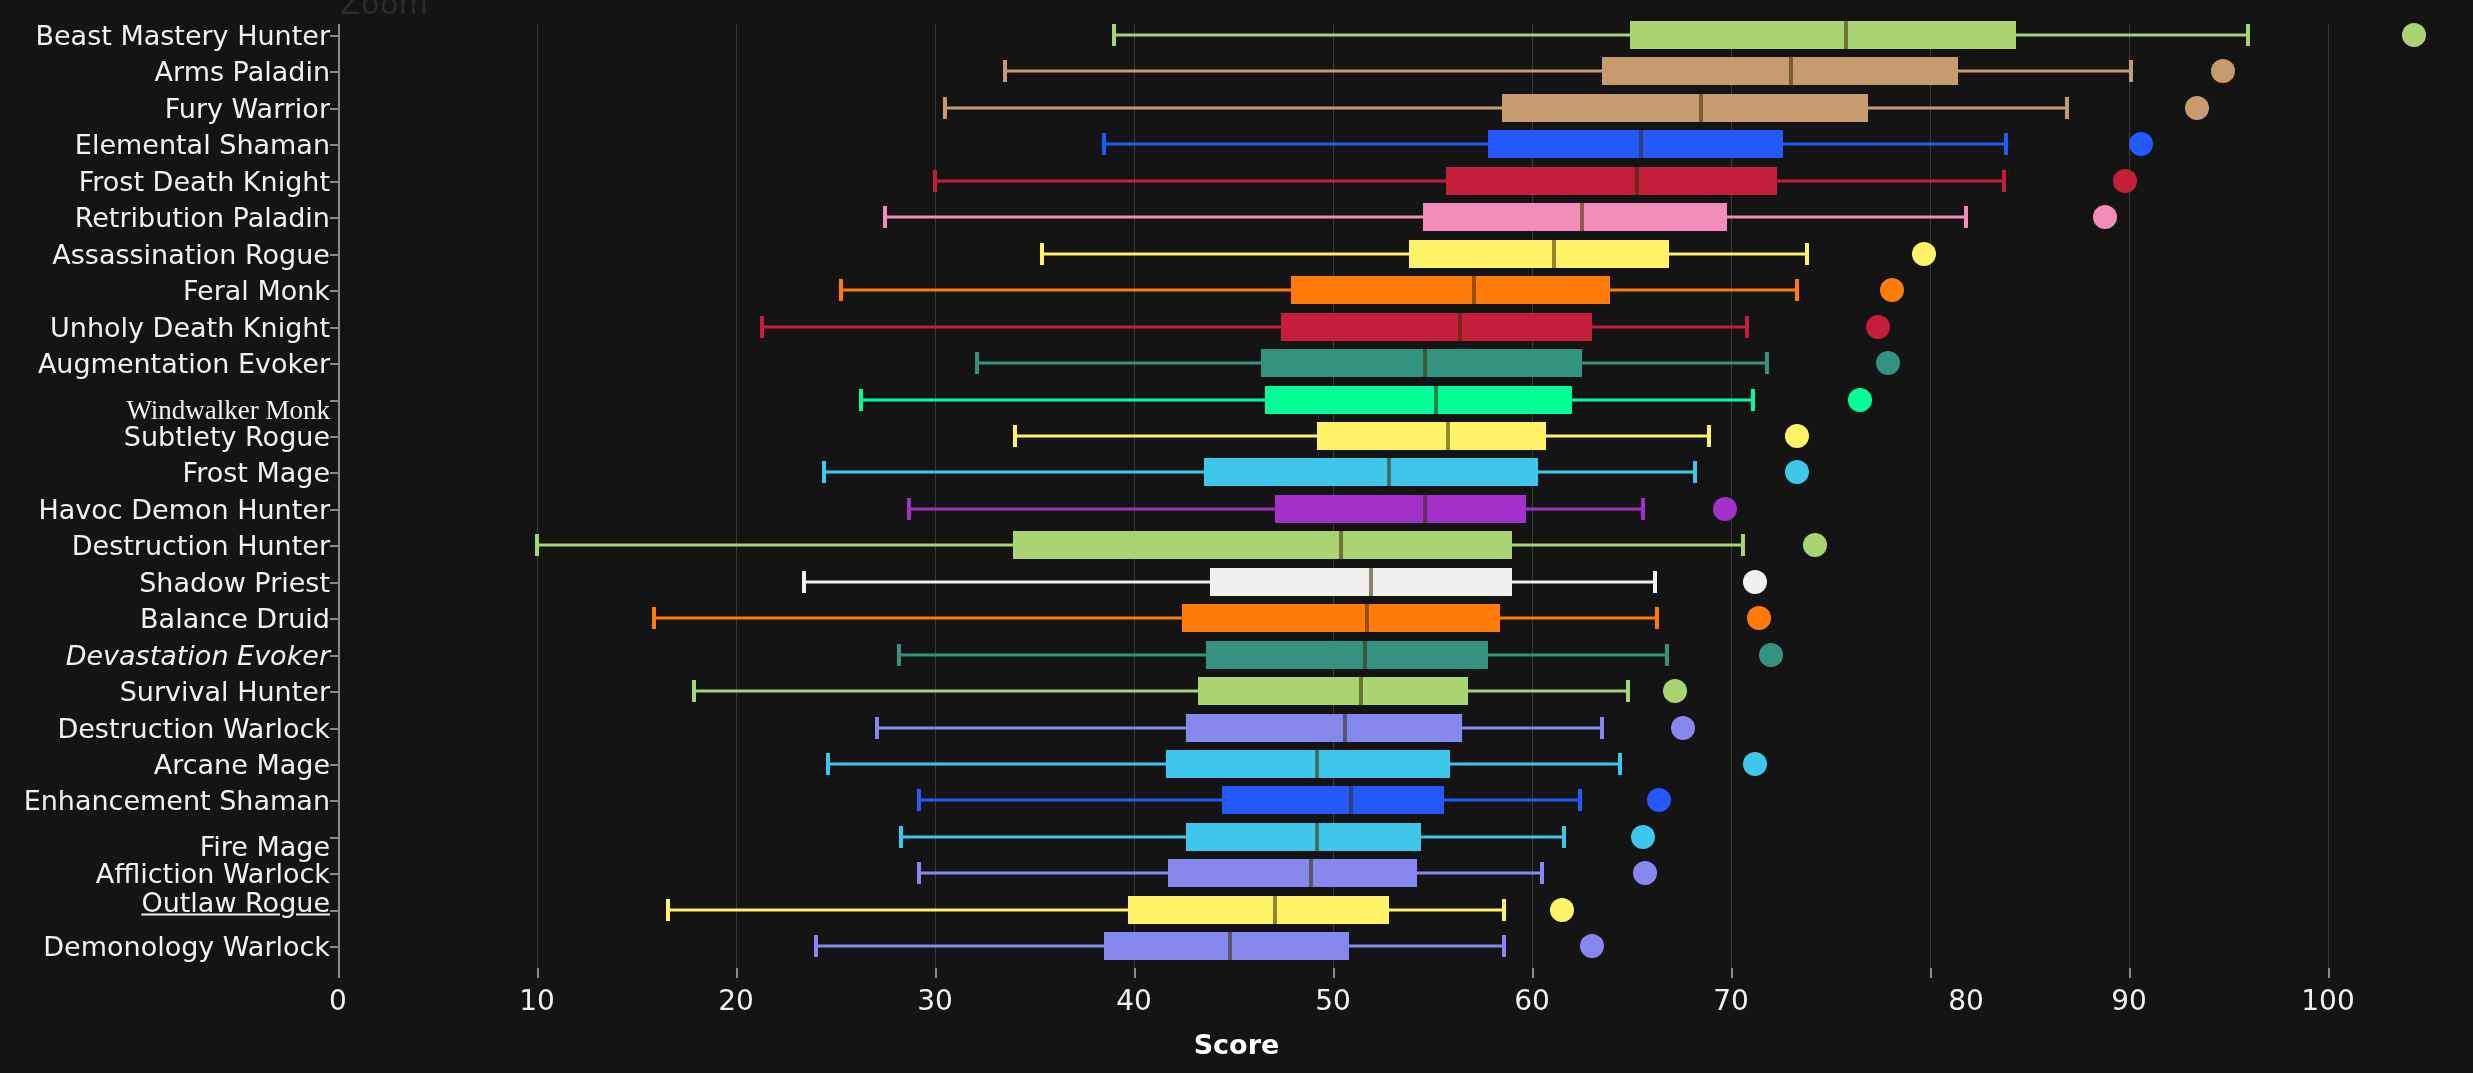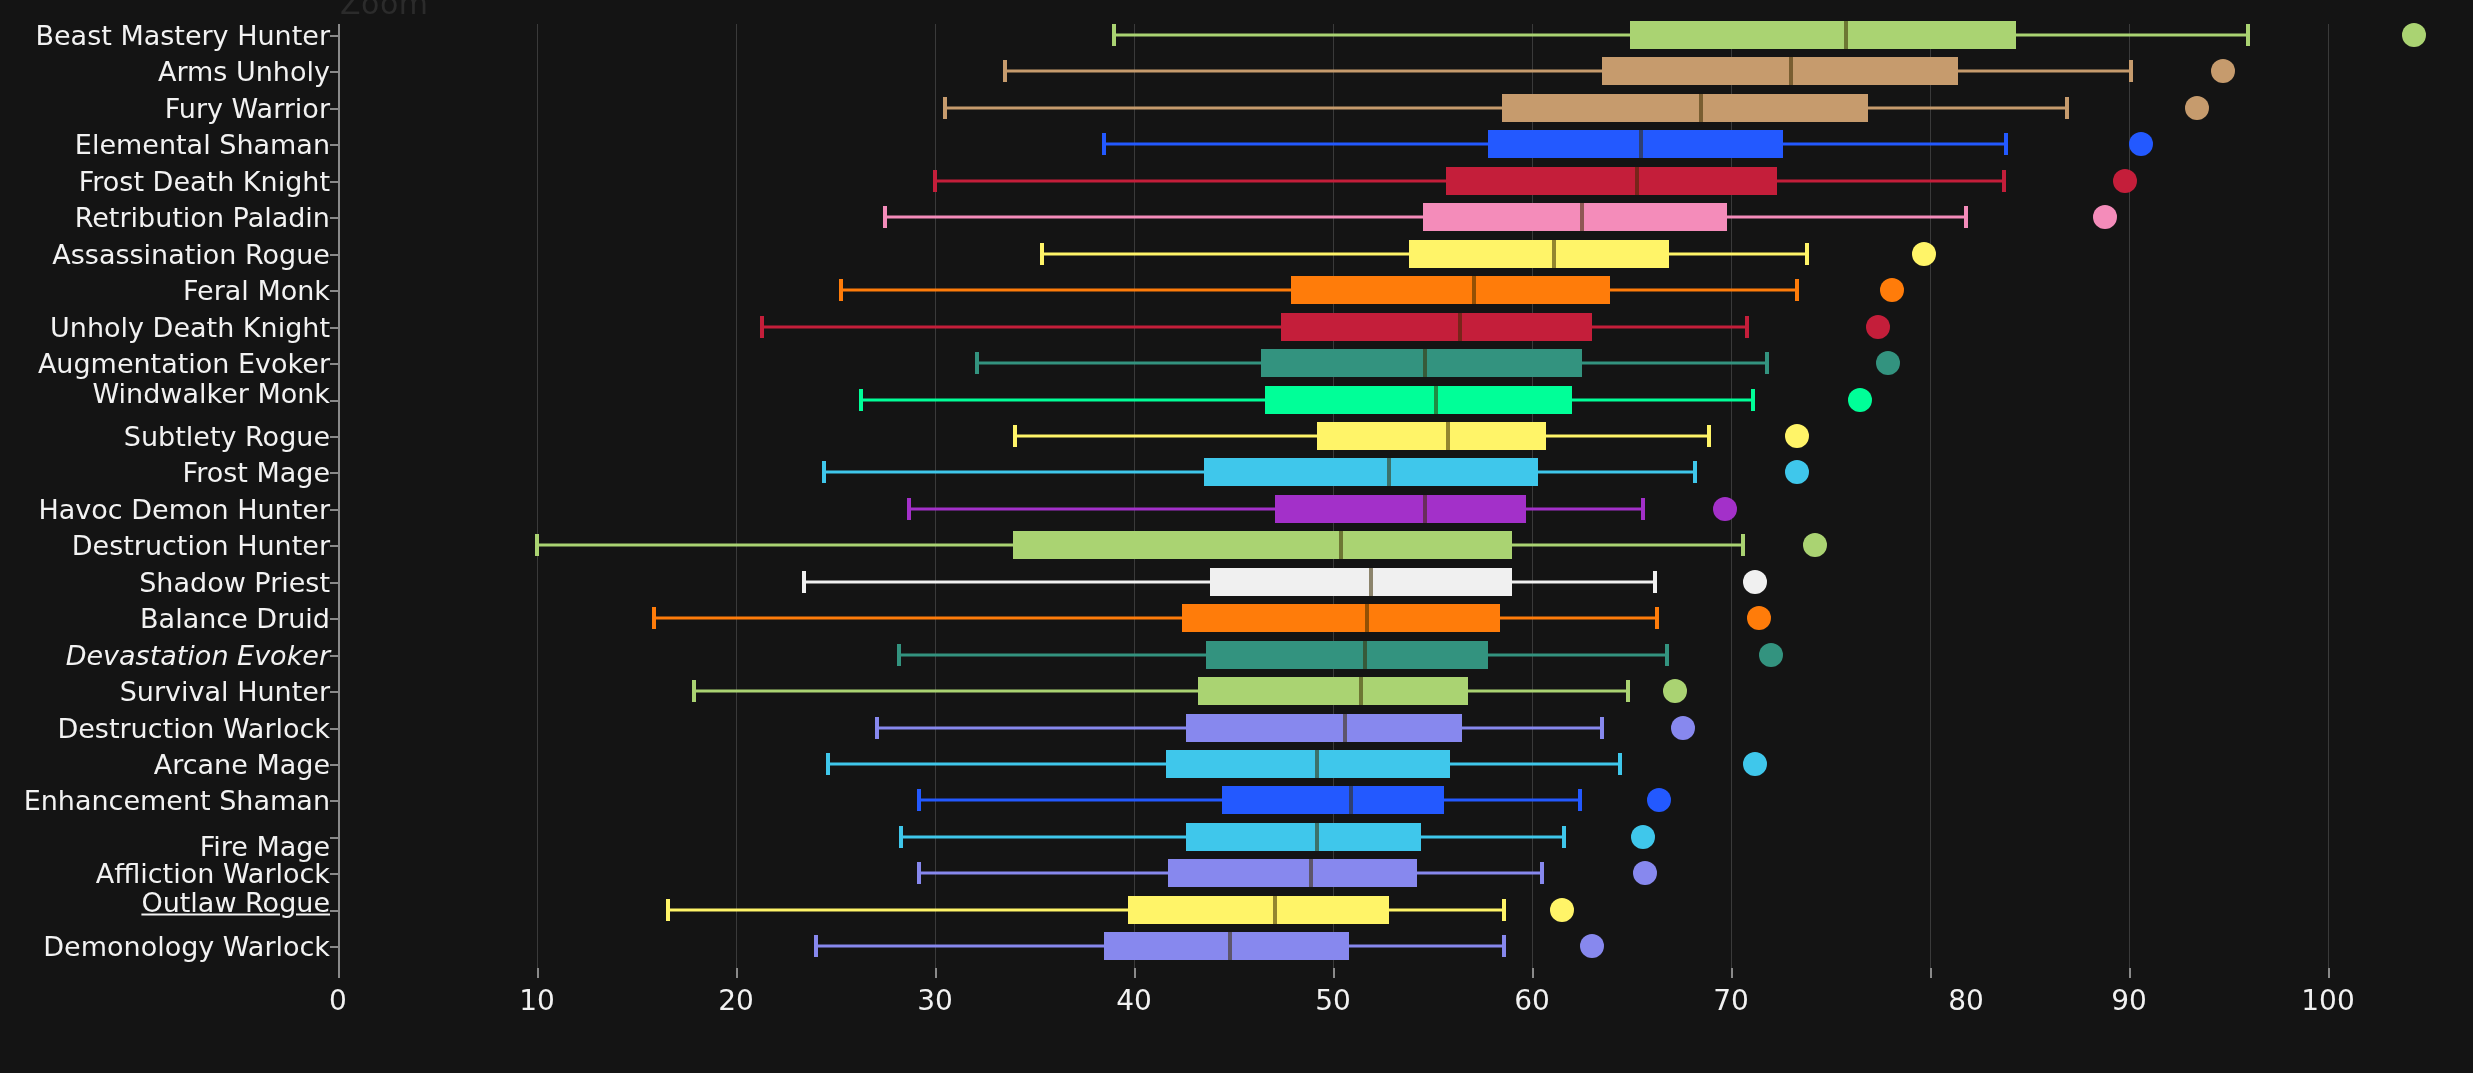--- a/index.html
+++ b/index.html
@@ -167,21 +167,21 @@
       <div class="axis-spine"></div>
       <div class="tick-mark-y" style="top: 35px;"></div>
       <div class="cat-label" style="top: 35px;">Beast Mastery Hunter</div>
       <div class="whisker-line" style="left: 1114.1px; width: 1134.3px; top: 35px; background: rgb(170, 211, 114);"></div>
       <div class="whisker-cap" style="left: 1114.1px; top: 35px; background: rgb(170, 211, 114);"></div>
       <div class="whisker-cap" style="left: 2248.4px; top: 35px; background: rgb(170, 211, 114);"></div>
       <div class="box-rect" style="left: 1629.51px; width: 386.06px; top: 35px; background: rgb(170, 211, 114);"></div>
       <div class="median-line" style="left: 1846.42px; top: 35px;"></div>
       <div class="mean-dot" style="left: 2413.57px; top: 35px; background: rgb(170, 211, 114);"></div>
       <div class="tick-mark-y" style="top: 71.45px;"></div>
-      <div class="cat-label" style="top: 71.45px;">Arms Unholy</div>
+      <div class="cat-label" style="top: 71.45px;">Arms Paladin</div>
       <div class="whisker-line" style="left: 1004.65px; width: 1126.34px; top: 71.45px; background: rgb(198, 155, 109);"></div>
       <div class="whisker-cap" style="left: 1004.65px; top: 71.45px; background: rgb(198, 155, 109);"></div>
       <div class="whisker-cap" style="left: 2130.99px; top: 71.45px; background: rgb(198, 155, 109);"></div>
       <div class="box-rect" style="left: 1601.65px; width: 356.21px; top: 71.45px; background: rgb(198, 155, 109);"></div>
       <div class="median-line" style="left: 1790.7px; top: 71.45px;"></div>
       <div class="mean-dot" style="left: 2222.53px; top: 71.45px; background: rgb(198, 155, 109);"></div>
       <div class="tick-mark-y" style="top: 107.9px;"></div>
       <div class="cat-label" style="top: 107.9px;">Fury Warrior</div>
       <div class="whisker-line" style="left: 944.95px; width: 1122.36px; top: 107.9px; background: rgb(198, 155, 109);"></div>
       <div class="whisker-cap" style="left: 944.95px; top: 107.9px; background: rgb(198, 155, 109);"></div>
@@ -239,21 +239,21 @@
       <div class="mean-dot" style="left: 1878.26px; top: 326.6px; background: rgb(196, 30, 58);"></div>
       <div class="tick-mark-y" style="top: 363.05px;"></div>
       <div class="cat-label" style="top: 363.05px;">Augmentation Evoker</div>
       <div class="whisker-line" style="left: 976.79px; width: 790.03px; top: 363.05px; background: rgb(51, 147, 127);"></div>
       <div class="whisker-cap" style="left: 976.79px; top: 363.05px; background: rgb(51, 147, 127);"></div>
       <div class="whisker-cap" style="left: 1766.82px; top: 363.05px; background: rgb(51, 147, 127);"></div>
       <div class="box-rect" style="left: 1261.36px; width: 320.39px; top: 363.05px; background: rgb(51, 147, 127);"></div>
       <div class="median-line" style="left: 1424.54px; top: 363.05px;"></div>
       <div class="mean-dot" style="left: 1888.21px; top: 363.05px; background: rgb(51, 147, 127);"></div>
       <div class="tick-mark-y" style="top: 399.5px;"></div>
-      <div class="cat-label" style="top: 393px;">Windwalker Monk</div>
+      <div class="cat-label" style="top: 410px; font-family: Liberation Serif, serif;">Windwalker Monk</div>
       <div class="whisker-line" style="left: 861.37px; width: 891.52px; top: 399.5px; background: rgb(0, 255, 152);"></div>
       <div class="whisker-cap" style="left: 861.37px; top: 399.5px; background: rgb(0, 255, 152);"></div>
       <div class="whisker-cap" style="left: 1752.89px; top: 399.5px; background: rgb(0, 255, 152);"></div>
       <div class="box-rect" style="left: 1265.34px; width: 306.46px; top: 399.5px; background: rgb(0, 255, 152);"></div>
       <div class="median-line" style="left: 1436.48px; top: 399.5px;"></div>
       <div class="mean-dot" style="left: 1860.35px; top: 399.5px; background: rgb(0, 255, 152);"></div>
       <div class="tick-mark-y" style="top: 435.95px;"></div>
       <div class="cat-label" style="top: 435.95px;">Subtlety Rogue</div>
       <div class="whisker-line" style="left: 1014.6px; width: 694.51px; top: 435.95px; background: rgb(255, 244, 104);"></div>
       <div class="whisker-cap" style="left: 1014.6px; top: 435.95px; background: rgb(255, 244, 104);"></div>
@@ -368,14 +368,15 @@
       <div class="tick-mark-y" style="top: 946.25px;"></div>
       <div class="cat-label" style="top: 946.25px;">Demonology Warlock</div>
       <div class="whisker-line" style="left: 815.6px; width: 688.54px; top: 946.25px; background: rgb(135, 136, 238);"></div>
       <div class="whisker-cap" style="left: 815.6px; top: 946.25px; background: rgb(135, 136, 238);"></div>
       <div class="whisker-cap" style="left: 1504.14px; top: 946.25px; background: rgb(135, 136, 238);"></div>
       <div class="box-rect" style="left: 1104.15px; width: 244.77px; top: 946.25px; background: rgb(135, 136, 238);"></div>
       <div class="median-line" style="left: 1229.52px; top: 946.25px;"></div>
       <div class="mean-dot" style="left: 1591.7px; top: 946.25px; background: rgb(135, 136, 238);"></div>
     </div>
 
+  <div id="x-axis-title">Score</div>
 
 </div>
 
 </body></html>

